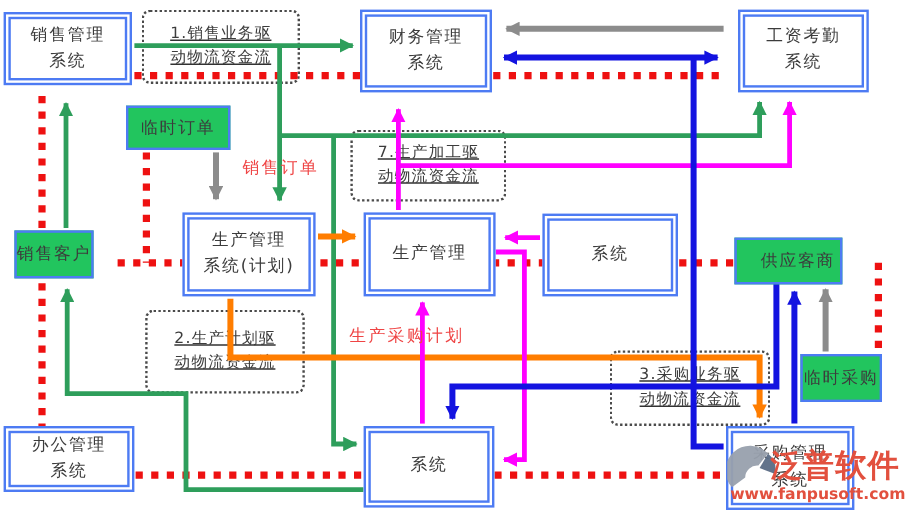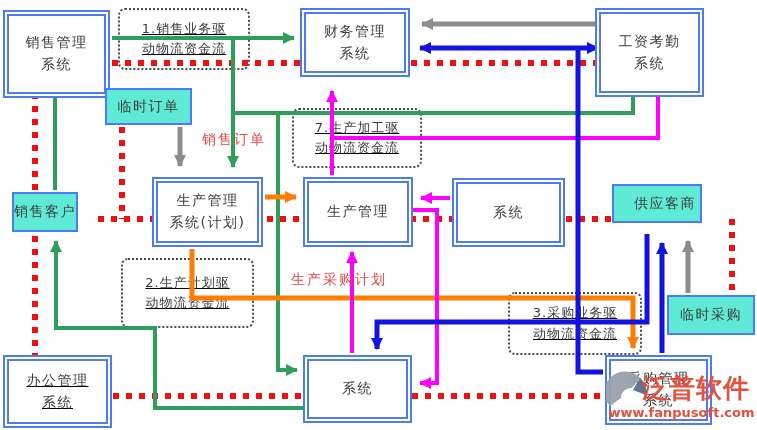--- a/index.html
+++ b/index.html
@@ -17,21 +17,21 @@
           display:flex; flex-direction:column; justify-content:center; align-items:center;
           box-sizing:border-box;text-decoration:underline; }
   .note span { position:relative; z-index:5; font-size:13px; color:#3c3c3c;
                letter-spacing:1px; line-height:1.55; white-space:nowrap; }
 
   .sys { position:absolute; z-index:4; background:#fff; border:2px solid #4d7bf3;
          padding:2px; box-sizing:border-box; }
   .sys .in { border:2px solid #4d7bf3; height:100%; box-sizing:border-box;
              display:flex; flex-direction:column; align-items:center; justify-content:center;
              font-size:14px; color:#3c3c3c; letter-spacing:1.5px; line-height:1.55; }
-  .ext { position:absolute; z-index:4; background:#5eead4; border:2px solid #4d7bf3;
+  .ext { position:absolute; z-index:4; background:#22c55e; border:2px solid #4d7bf3;
          box-sizing:border-box; display:flex; align-items:center; justify-content:center;
          font-size:14px; color:#3c3c3c; letter-spacing:1.5px; }
   .lbl { position:absolute; z-index:4; font-size:14px; color:#ef4444; letter-spacing:2px;
          white-space:nowrap; }
 
   .wm { position:absolute; z-index:6; left:606px; top:368px; width:151px; }
   .wm-row { display:flex; align-items:center; }
   .wm-brand { font-size:26px; font-weight:bold; color:#e2503e; letter-spacing:1px;
               white-space:nowrap; margin-left:-6px; }
   .wm-url { font-size:13px; font-weight:bold; color:#e2503e; margin-top:-3px;
@@ -104,33 +104,33 @@
     <polyline class="lnM" points="450,198 421,198" marker-end="url(#mM)"></polyline>
     <polyline class="lnM" points="352,353 352,252" marker-end="url(#mM)"></polyline>
     <polyline class="lnM" points="413,210 437,210 437,383 420,383" marker-end="url(#mM)"></polyline>
 
     <polyline class="lnB" points="603,372 578,372 578,50"></polyline>
     <line class="lnB" x1="420" y1="48" x2="598" y2="48" marker-start="url(#mB)" marker-end="url(#mB)"></line>
     <polyline class="lnB" points="662,353 662,243" marker-end="url(#mB)"></polyline>
     <polyline class="lnB" points="647,234 647,322 377,322 377,349" marker-end="url(#mB)"></polyline>
   </svg>
 
-  <div class="sys" style="left:3px; top:10px; width:107px; height:88px;">
+  <div class="sys" style="left:3px; top:10px; width:107px; height:61px;">
     <div class="in">
         <span>销售管理</span>
         <span>系统</span>
       </div>
   </div>
   <div class="sys" style="left:300px; top:8px; width:110px; height:69px;">
     <div class="in">
         <span>财务管理</span>
         <span>系统</span>
       </div>
   </div>
-  <div class="sys" style="left:595px; top:8px; width:109px; height:89px;">
+  <div class="sys" style="left:615px; top:8px; width:109px; height:69px;font-family:Liberation Mono, monospace;">
     <div class="in">
         <span>工资考勤</span>
         <span>系统</span>
       </div>
   </div>
   <div class="sys" style="left:152px; top:177px; width:111px; height:70px;">
     <div class="in">
         <span>生产管理</span>
         <span>系统(计划)</span>
       </div>
@@ -149,37 +149,37 @@
     <div class="in">
         <span>系统</span>
       </div>
   </div>
   <div class="sys" style="left:605px; top:355px; width:107px; height:70px;">
     <div class="in">
         <span>采购管理</span>
         <span>系统</span>
       </div>
   </div>
-  <div class="sys" style="left:3px; top:355px; width:109px; height:73px;text-decoration:underline;">
+  <div class="sys" style="left:3px; top:355px; width:109px; height:55px;">
     <div class="in">
         <span>办公管理</span>
         <span>系统</span>
       </div>
   </div>
 
   <div class="ext" style="left:105px; top:88px; width:87px; height:37px;">
     <span>临时订单</span>
   </div>
   <div class="ext" style="left:12px; top:192px; width:66px; height:40px;text-align:center;">
     <span>销售客户</span>
   </div>
-  <div class="ext" style="left:612px; top:184px; width:90px; height:39px;padding-left:16px;">
+  <div class="ext" style="left:612px; top:198px; width:90px; height:39px;padding-left:16px;">
     <span>供应客商</span>
   </div>
-  <div class="ext" style="left:667px; top:295px; width:88px; height:40px;">
+  <div class="ext" style="left:667px; top:295px; width:68px; height:40px;">
     <span>临时采购</span>
   </div>
 
   <div class="lbl" style="left:202px; top:131px;">销售订单</div>
   <div class="lbl" style="left:291px; top:271px;">生产采购计划</div>
 
   <div class="wm">
     <div class="wm-row">
       <svg width="42" height="40" viewBox="0 0 42 40">
         <path d="M4 38 A18 18 0 0 1 34 10 L26 20 A10 10 0 0 0 15 30 Z" fill="#98a0ad" opacity="0.95"></path>

